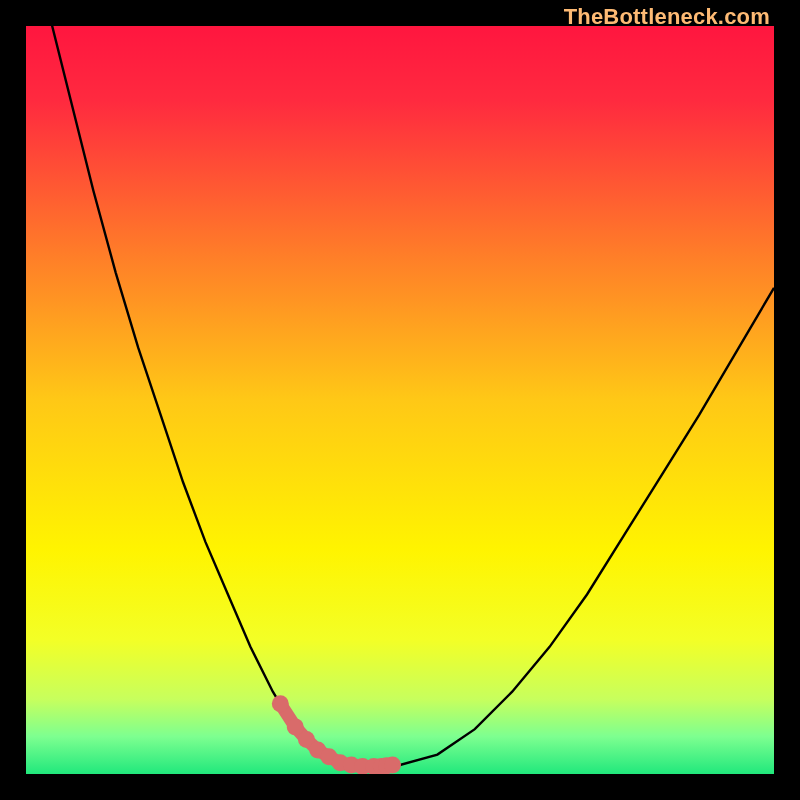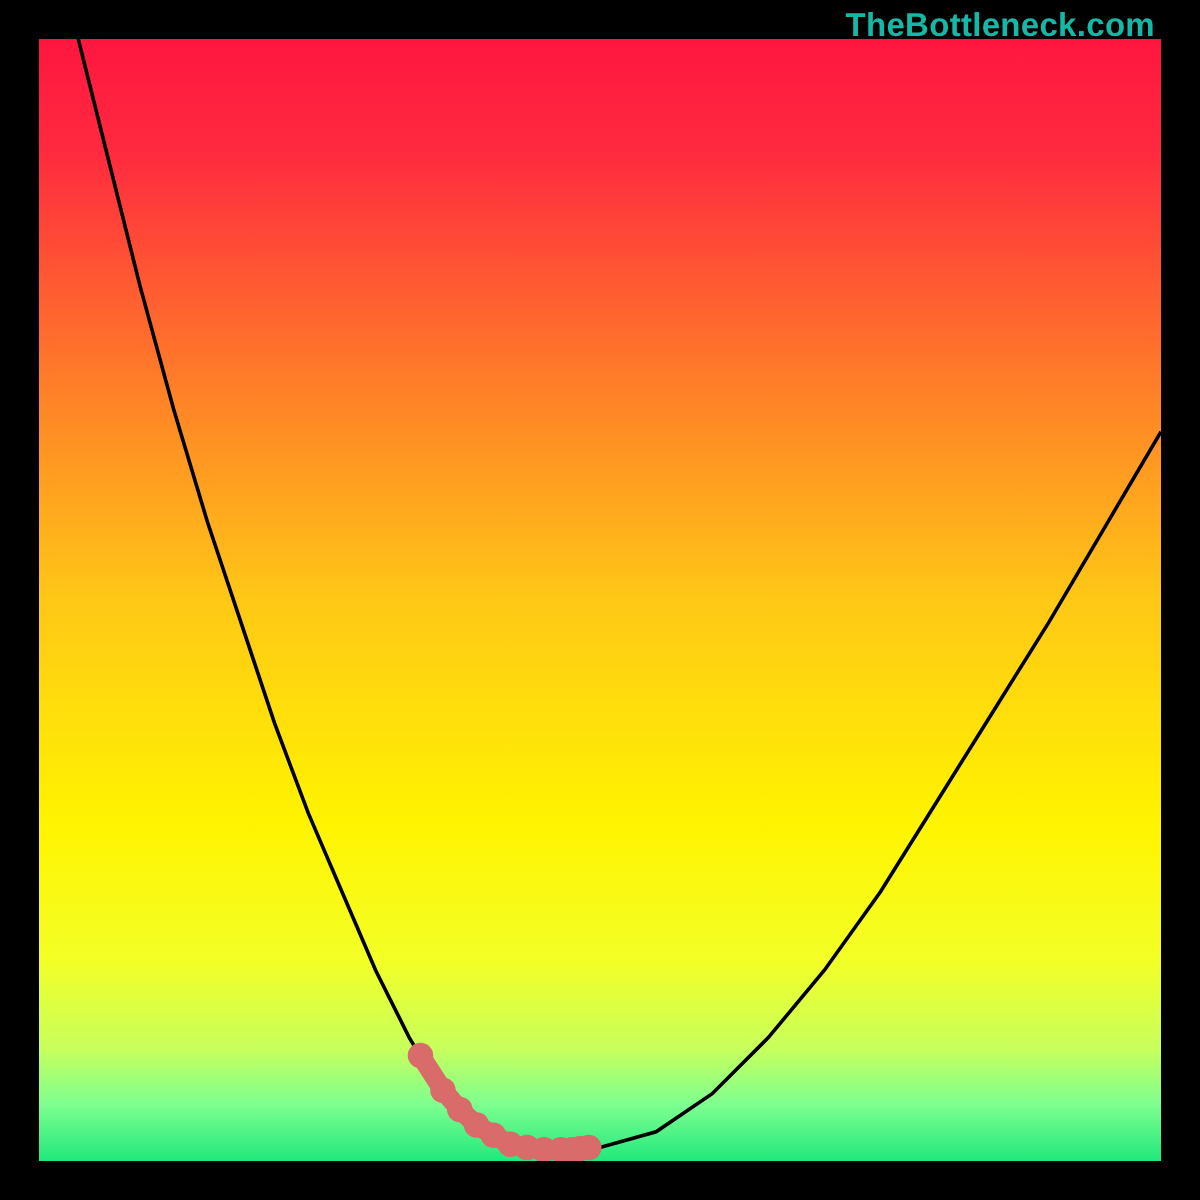--- a/index.html
+++ b/index.html
@@ -18,21 +18,21 @@
     height: 748px;
     background: #000;
   }
   .watermark {
     position: absolute;
     top: 4px;
     right: 30px;
     font-family: Arial, Helvetica, sans-serif;
     font-size: 22px;
     font-weight: 600;
-    color: #14b8a6;
+    color: #fdba74;
     letter-spacing: 0.2px;
   }
   svg {
     display: block;
     position: absolute;
     left: 26px;
     top: 26px;
   }
 </style>
 </head>

